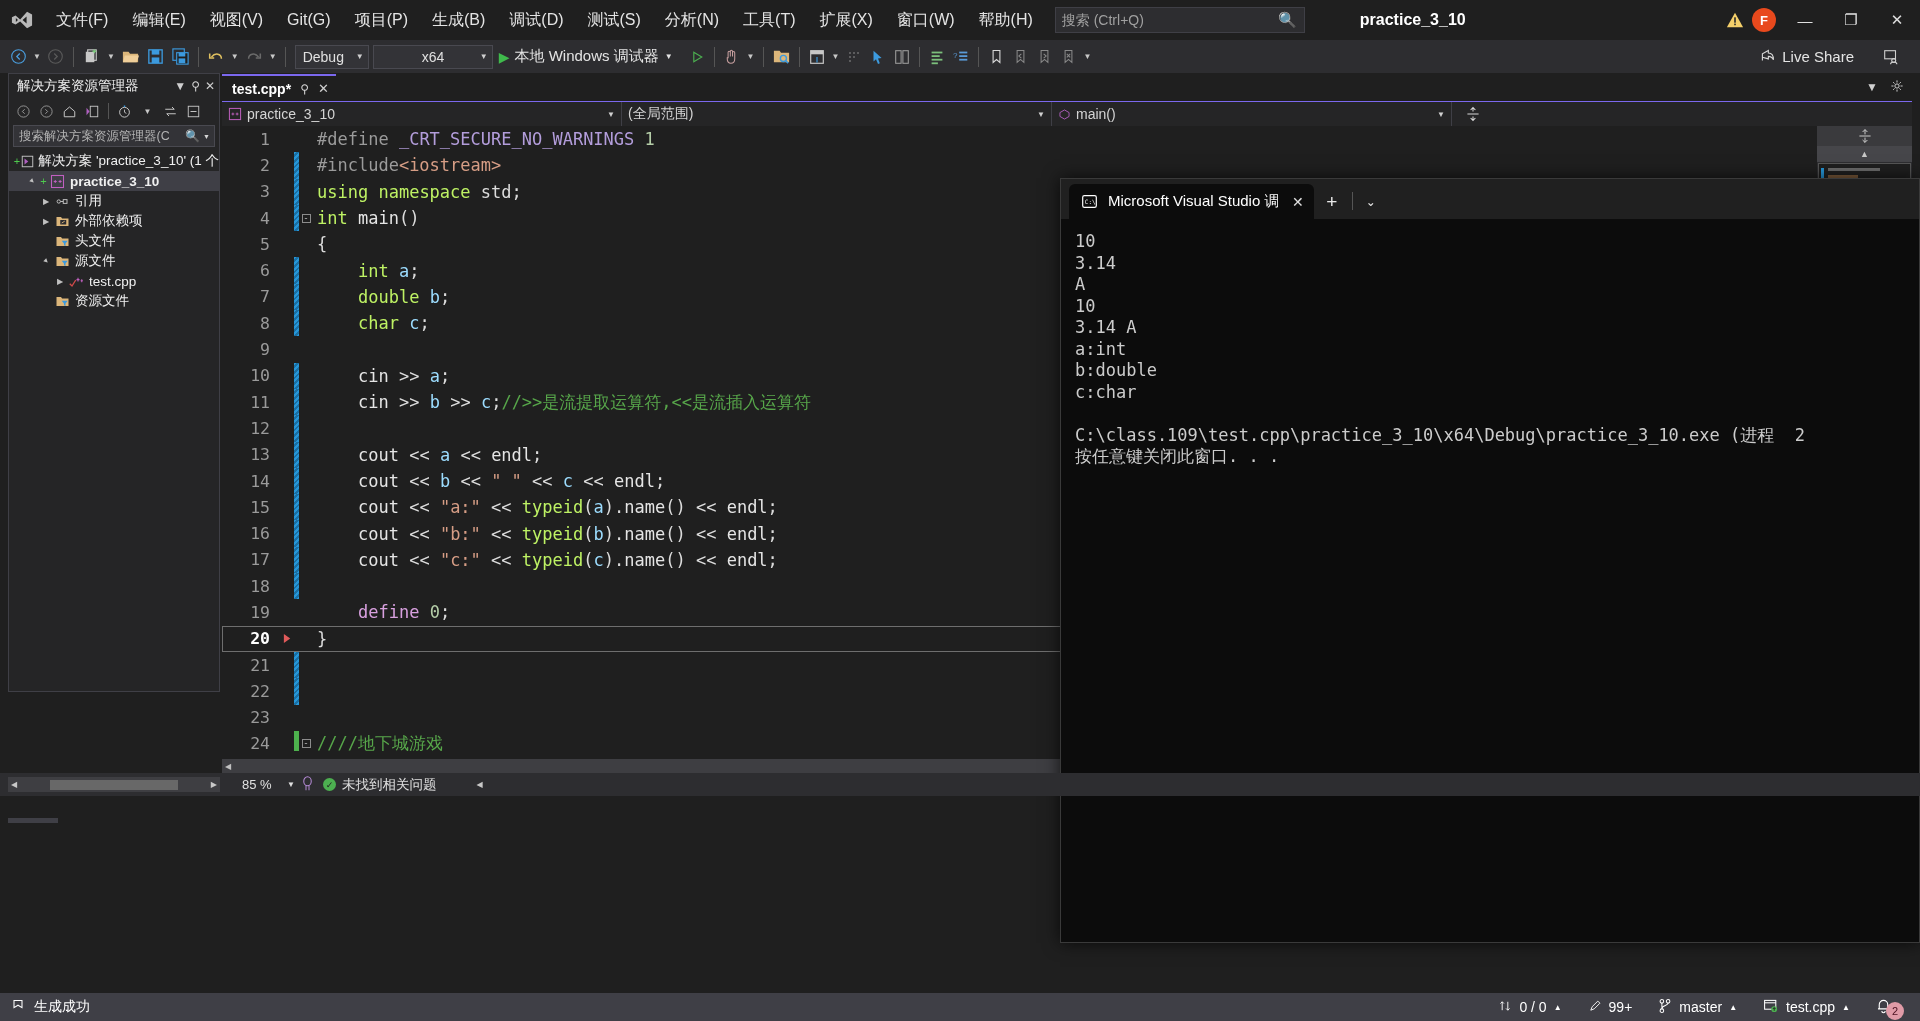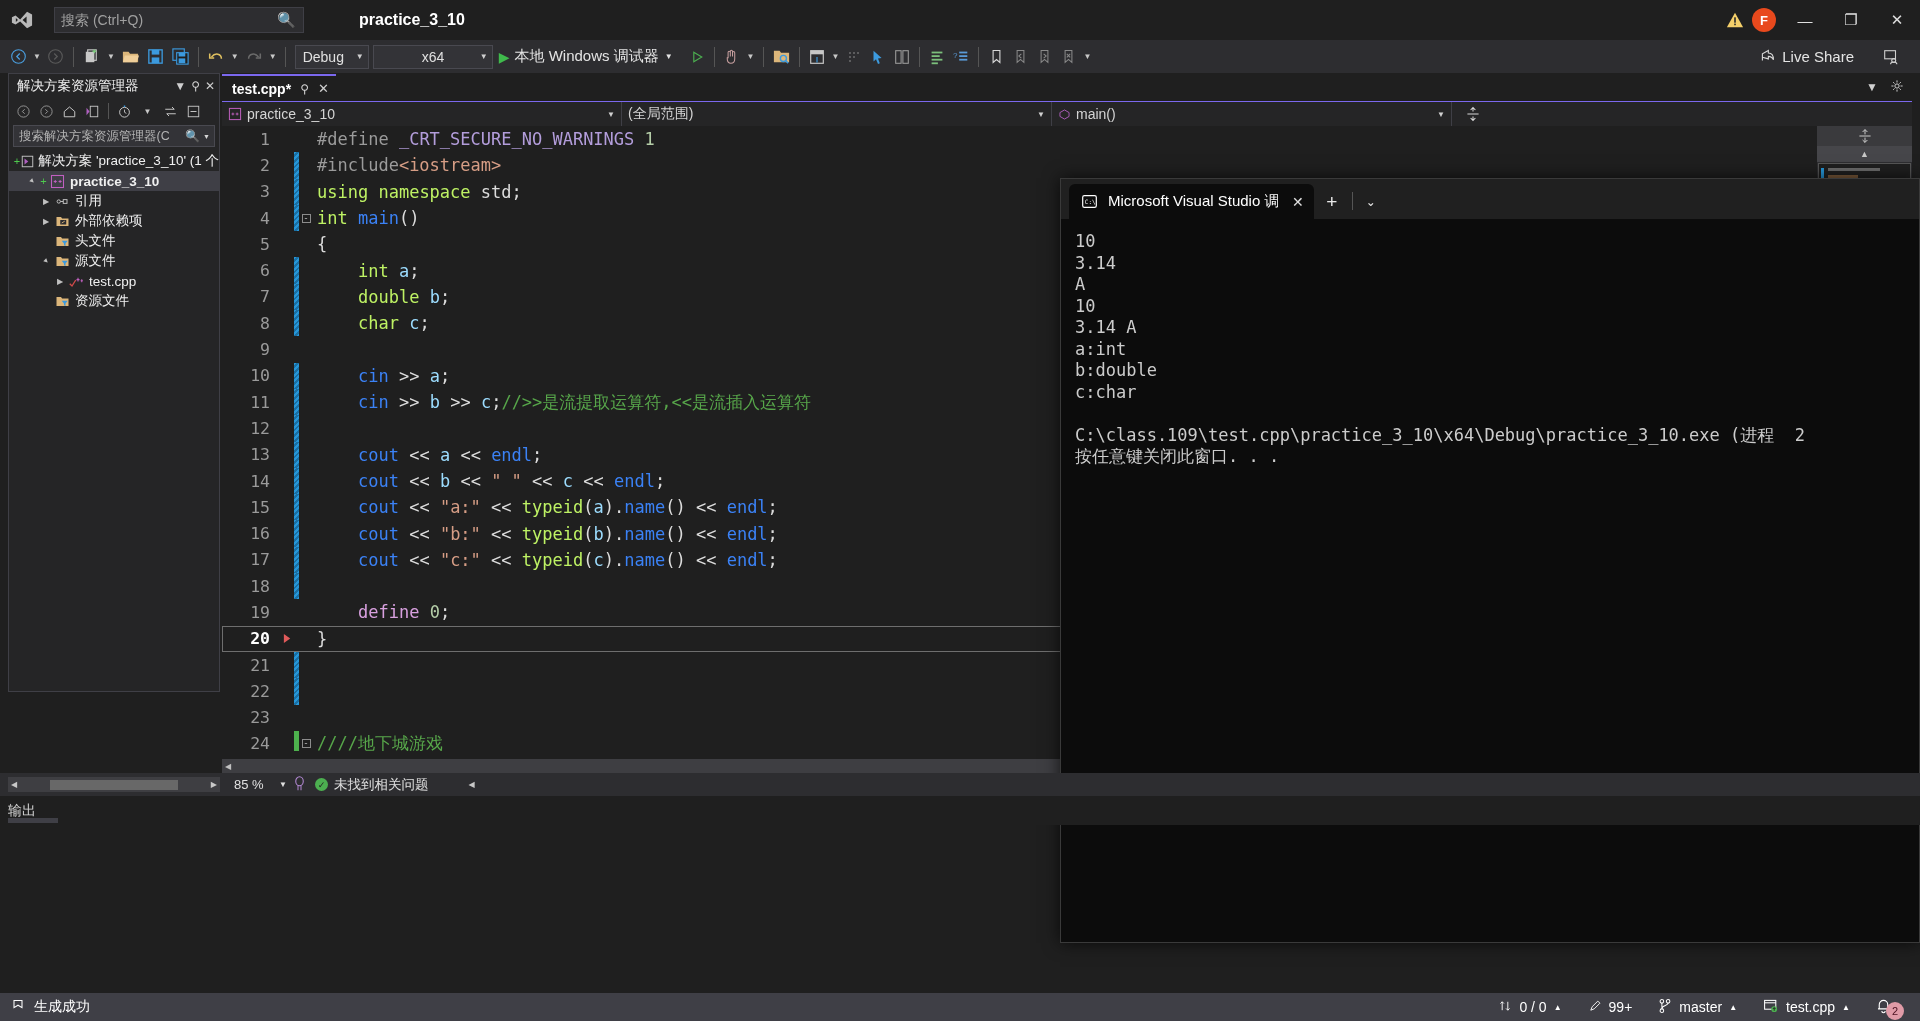--- a/index.html
+++ b/index.html
@@ -167,21 +167,21 @@
           font-size:9px;line-height:7px;color:#c0c0c0;}
   .ctext { padding-left:4px; }
   
   .c-pre   { color:#9b9b9b; }
   .c-macro { color:#b39ddb; }
   .c-num   { color:#b5cea8; }
   .c-str   { color:#d69d85; }
   .c-kw    { color:#bef264; }
   .c-plain { color:#dcdcdc; }
   .c-cmt   { color:#57a64a; }
-  .c-func  { color:#3b82f6; }
+  .c-func  { color:#e5e5e5; }
   .c-var   { color:#9cdcfe; }
   .c-ctl   { color:#d8a0df; }
   .line-hl { outline:1px solid #6e6e6e; outline-offset:-1px; }
 
   .hscroll-editor {
     position:absolute; left:0; bottom:0; width:1690px; height:14px; background:#3e3e42;
     display:flex; align-items:center; color:#c0c0c0; font-size:8px; padding:0 3px;
   }
 
   
@@ -223,21 +223,21 @@
 
   
   .bottombar {
     position:absolute; left:0; top:773px; width:1920px; height:23px; background:#2d2d30;
     display:flex; align-items:center;
   }
   .hscroll-sln { width:212px; margin-left:8px; height:15px; background:#3e3e42; display:flex; align-items:center; justify-content:space-between; padding:0 3px;}
   .hscroll-sln .bar { height:10px; width:128px; background:#686868;}
   .hscroll-sln .ar { color:#c8c8c8; font-size:8px;}
   .zoomctl {
-    margin-left:10px; width:60px; height:20px; display:flex; align-items:center;
+    margin-left:18px; width:60px; height:20px; display:flex; align-items:center;
     justify-content:space-between; color:#e0e0e0; font-size:13px; padding:0 3px 0 4px;
   }
   .zoomctl .za { font-size:8px; }
   .codelens-ico { color:#b58ad6; font-size:14px; margin:0 8px 0 2px;}
   .issue-status { display:flex; align-items:center; color:#e0e0e0; font-size:13.5px; gap:6px; }
   .ok-circle { width:13px;height:13px;border-radius:50%;background:#4caf50;color:#1f1f1f;font-size:9px;
                display:flex;align-items:center;justify-content:center;}
   .bb-left-ar { color:#c8c8c8; font-size:8px; margin-left:40px; }
 
   .outputpane {
@@ -266,20 +266,35 @@
 <body>
 
 <div id="app">
 
   <div class="titlebar">
     <div class="vs-logo">
       <svg viewBox="0 0 24 24">
           <path d="M17.5 3 23 6v12l-5.5 3-7.5-7.5L5 17l-4-2V9l4-2 5 4.5L17.5 3zM17 8.2 12.6 12 17 15.8V8.2zM5.3 9.7v4.6L7.6 12 5.3 9.7z" fill="#b8b8b8"></path>
         </svg>
     </div>
+    <div class="menu" id="menu-container">
+        <div class="menu-item">文件(F)</div>
+        <div class="menu-item">编辑(E)</div>
+        <div class="menu-item">视图(V)</div>
+        <div class="menu-item">Git(G)</div>
+        <div class="menu-item">项目(P)</div>
+        <div class="menu-item">生成(B)</div>
+        <div class="menu-item">调试(D)</div>
+        <div class="menu-item">测试(S)</div>
+        <div class="menu-item">分析(N)</div>
+        <div class="menu-item">工具(T)</div>
+        <div class="menu-item">扩展(X)</div>
+        <div class="menu-item">窗口(W)</div>
+        <div class="menu-item">帮助(H)</div>
+      </div>
     <div class="search-box">
       <input type="text" placeholder="搜索 (Ctrl+Q)" style="">
       <span class="search-icon">🔍</span>
     </div>
     <div class="title-proj">practice_3_10</div>
     <div class="title-right">
       <div class="warn-tri">
         <svg width="18" height="18" viewBox="0 0 20 20">
             <path d="M10 2 19 18H1L10 2z" fill="#f5d06a"></path>
             <rect x="9.1" y="7" width="1.8" height="6" fill="#2b2b2b"></rect>
@@ -776,23 +791,20 @@
           <path d="M8 14v6M12 14v6" stroke="#b58ad6" stroke-width="1.3"></path>
         </svg>
     </span>
     <div class="issue-status">
       <span class="ok-circle">✓</span>
       <span>未找到相关问题</span>
     </div>
     <span class="bb-left-ar">◀</span>
   </div>
 
-  <div class="outputpane">
-    <span>输出</span>
-  </div>
   <div class="output-underline"></div>
 
   <div class="statusbar">
     <div class="sb-left">
       <span class="sb-flag">
         <svg width="16" height="16" viewBox="0 0 20 20">
             <path d="M5 3h10v9l-5-3-5 3V3z" fill="none" stroke="#ffffff" stroke-width="1.3"></path>
           </svg>
       </span>
       <span>生成成功</span>

